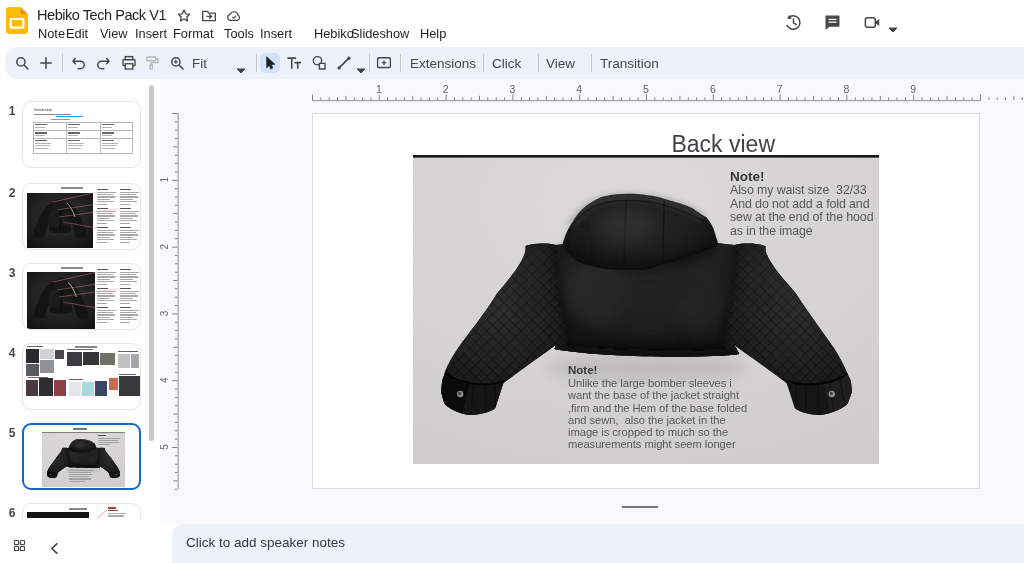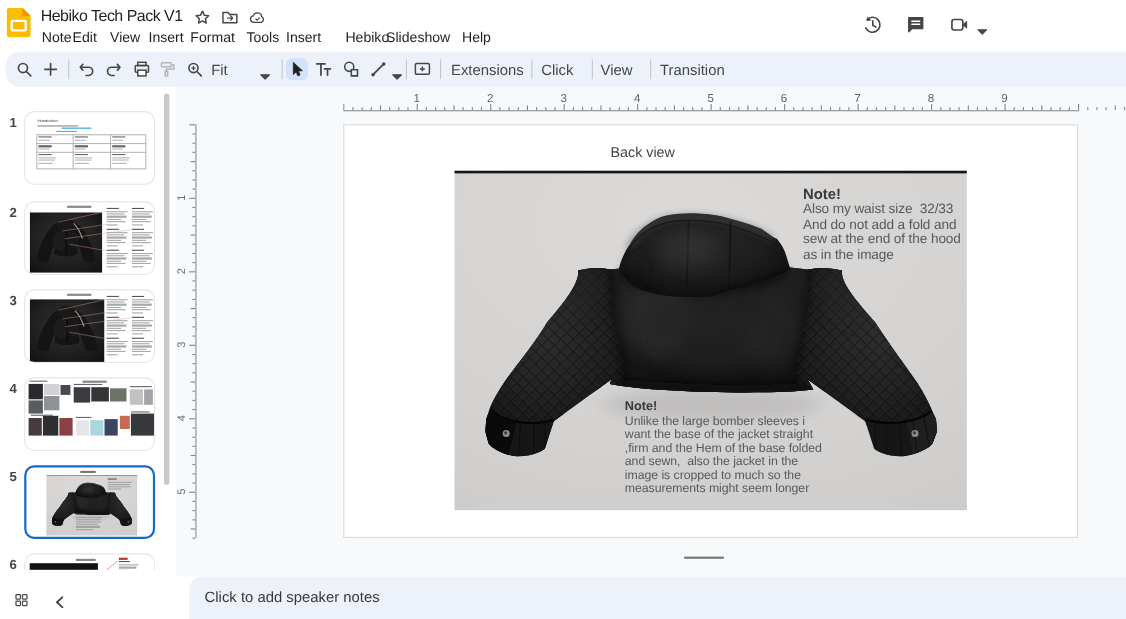--- a/index.html
+++ b/index.html
@@ -300,21 +300,21 @@
     <rect x="13.3" y="372.4" width="4.2" height="1" fill="#80868b"></rect>
     <rect x="14.9" y="380.8" width="2.6" height="1" fill="#80868b"></rect>
     <text x="8" y="71.8" font-size="10" fill="#6a6e72" text-anchor="middle" font-family="Liberation Sans, sans-serif" transform="rotate(-90 8 71.8)">1</text>
     <text x="8" y="138.6" font-size="10" fill="#6a6e72" text-anchor="middle" font-family="Liberation Sans, sans-serif" transform="rotate(-90 8 138.6)">2</text>
     <text x="8" y="205.4" font-size="10" fill="#6a6e72" text-anchor="middle" font-family="Liberation Sans, sans-serif" transform="rotate(-90 8 205.4)">3</text>
     <text x="8" y="272.2" font-size="10" fill="#6a6e72" text-anchor="middle" font-family="Liberation Sans, sans-serif" transform="rotate(-90 8 272.2)">4</text>
     <text x="8" y="339.0" font-size="10" fill="#6a6e72" text-anchor="middle" font-family="Liberation Sans, sans-serif" transform="rotate(-90 8 339.0)">5</text>
   </svg>
 
 <div class="abs" style="left:312px;top:113px;width:668px;height:376px;background:#fff;border:1px solid #d7dade"></div>
-<div class="abs" style="left:555px;top:131px;width:220px;text-align:left;font-size:13px;color:#404345">Back view</div>
+<div class="abs" style="left:555px;top:131px;width:220px;text-align:right;font-size:23px;color:#404345">Back view</div>
 <div class="abs" style="left:413px;top:155px;width:466px;height:309px"><svg width="466" height="309" viewBox="0 0 464 309" preserveAspectRatio="none" xmlns="http://www.w3.org/2000/svg">
 <defs>
 <radialGradient id="mbg" cx="46%" cy="16%" r="110%">
  <stop offset="0%" stop-color="#dbdad9"></stop>
  <stop offset="55%" stop-color="#d4d3d2"></stop>
  <stop offset="100%" stop-color="#cbcac9"></stop>
 </radialGradient>
 <radialGradient id="mhoodg" cx="44%" cy="34%" r="70%">
  <stop offset="0%" stop-color="#282828"></stop>
  <stop offset="55%" stop-color="#1e1e1e"></stop>

